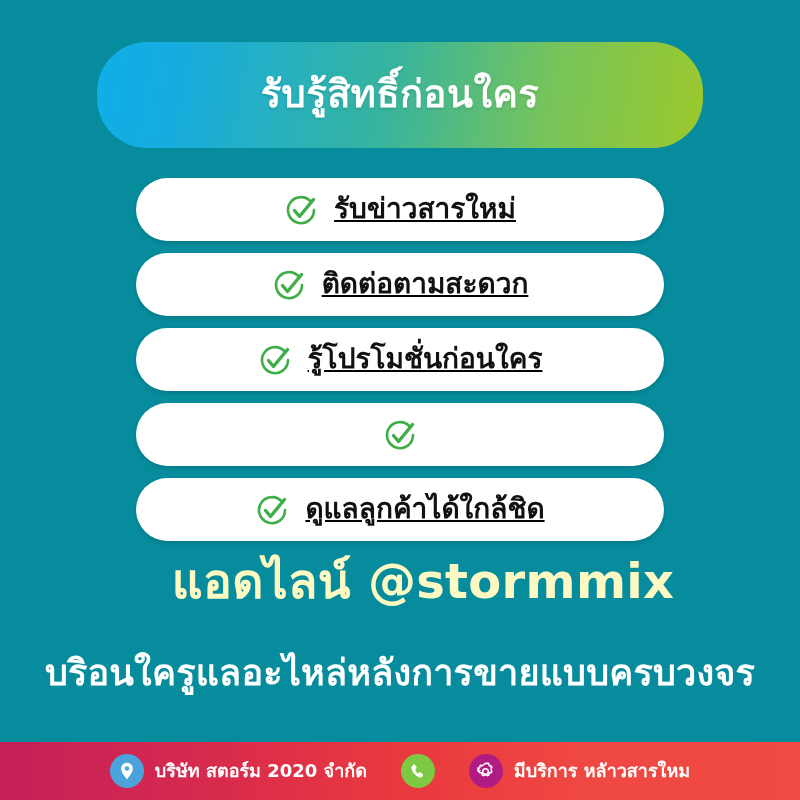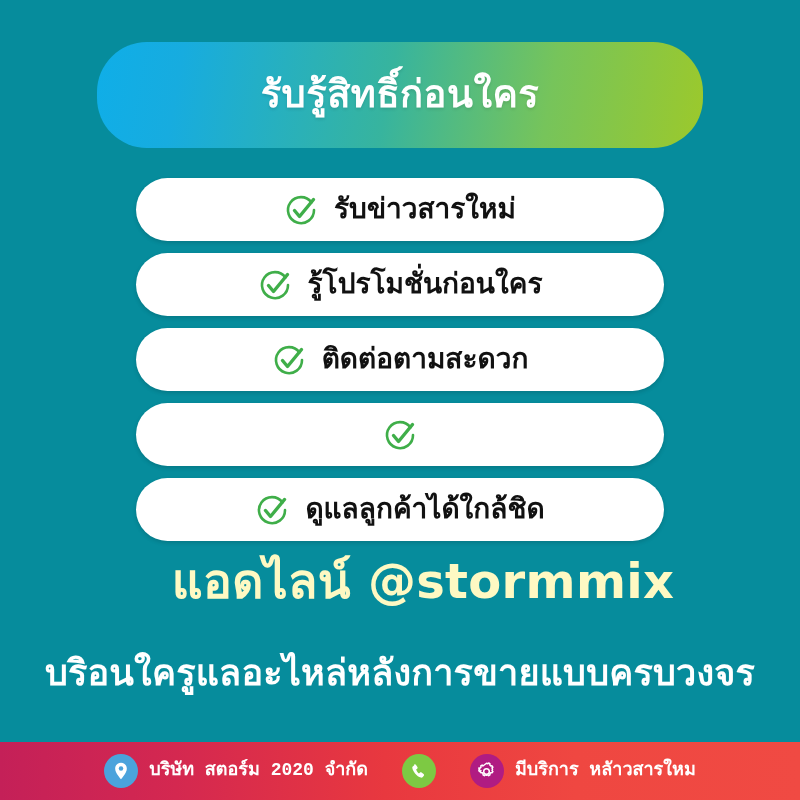--- a/index.html
+++ b/index.html
@@ -59,20 +59,21 @@
     width: 528px;
     height: 63px;
     background: #FFFFFF;
     border-radius: 32px;
     margin-bottom: 12px;
     display: flex;
     align-items: center;
     justify-content: center;
     box-shadow: 0 2px 4px rgba(0,0,0,0.14);
     box-sizing: border-box;
+    text-decoration: underline;
   }
   .benefit-inner {
     display: flex;
     align-items: center;
     gap: 16px;
   }
   .check-icon {
     width: 34px;
     height: 34px;
     flex: 0 0 34px;
@@ -118,21 +119,20 @@
     left: 0;
     top: 742px;
     width: 800px;
     height: 58px;
     background: linear-gradient(90deg, #C42058 0%, #D42850 22%, #E8383F 48%, #EF4741 72%, #F04A43 100%);
     display: flex;
     align-items: center;
     justify-content: center;
     gap: 34px;
     box-sizing: border-box;
-    font-family: Liberation Mono, monospace;
   }
   .footer-item {
     display: flex;
     align-items: center;
     gap: 11px;
   }
   .footer-icon {
     width: 34px;
     height: 34px;
     border-radius: 50%;
@@ -177,33 +177,33 @@
     </div>
 
     <div class="benefit-row">
       <div class="benefit-inner">
         <span class="check-icon">
           <svg viewBox="0 0 34 34" width="34" height="34" xmlns="http://www.w3.org/2000/svg">
             <path d="M27.5 9.5 A13 13 0 1 0 30 17" fill="none" stroke="#3FAE49" stroke-width="2.6" stroke-linecap="round"></path>
             <path d="M10.5 17.5 L15.5 23.5 L29.5 6.5" fill="none" stroke="#3FAE49" stroke-width="3.4" stroke-linecap="round" stroke-linejoin="round"></path>
           </svg>
         </span>
+        <span class="benefit-label">ติดต่อตามสะดวก</span>
+      </div>
+    </div>
+
+    <div class="benefit-row">
+      <div class="benefit-inner">
+        <span class="check-icon">
+          <svg viewBox="0 0 34 34" width="34" height="34" xmlns="http://www.w3.org/2000/svg">
+            <path d="M27.5 9.5 A13 13 0 1 0 30 17" fill="none" stroke="#3FAE49" stroke-width="2.6" stroke-linecap="round"></path>
+            <path d="M10.5 17.5 L15.5 23.5 L29.5 6.5" fill="none" stroke="#3FAE49" stroke-width="3.4" stroke-linecap="round" stroke-linejoin="round"></path>
+          </svg>
+        </span>
         <span class="benefit-label">รู้โปรโมชั่นก่อนใคร</span>
-      </div>
-    </div>
-
-    <div class="benefit-row">
-      <div class="benefit-inner">
-        <span class="check-icon">
-          <svg viewBox="0 0 34 34" width="34" height="34" xmlns="http://www.w3.org/2000/svg">
-            <path d="M27.5 9.5 A13 13 0 1 0 30 17" fill="none" stroke="#3FAE49" stroke-width="2.6" stroke-linecap="round"></path>
-            <path d="M10.5 17.5 L15.5 23.5 L29.5 6.5" fill="none" stroke="#3FAE49" stroke-width="3.4" stroke-linecap="round" stroke-linejoin="round"></path>
-          </svg>
-        </span>
-        <span class="benefit-label">ติดต่อตามสะดวก</span>
       </div>
     </div>
 
     <div class="benefit-row">
       <div class="benefit-inner">
         <span class="check-icon">
           <svg viewBox="0 0 34 34" width="34" height="34" xmlns="http://www.w3.org/2000/svg">
             <path d="M27.5 9.5 A13 13 0 1 0 30 17" fill="none" stroke="#3FAE49" stroke-width="2.6" stroke-linecap="round"></path>
             <path d="M10.5 17.5 L15.5 23.5 L29.5 6.5" fill="none" stroke="#3FAE49" stroke-width="3.4" stroke-linecap="round" stroke-linejoin="round"></path>
           </svg>

